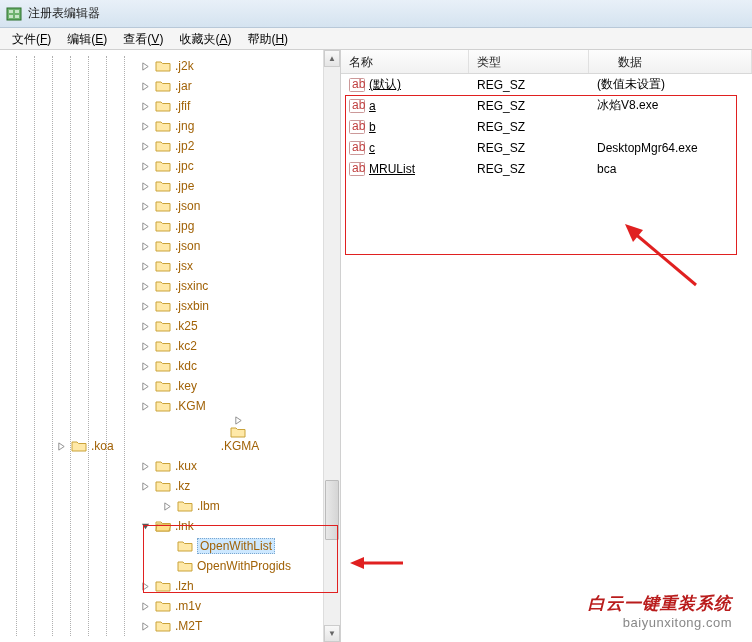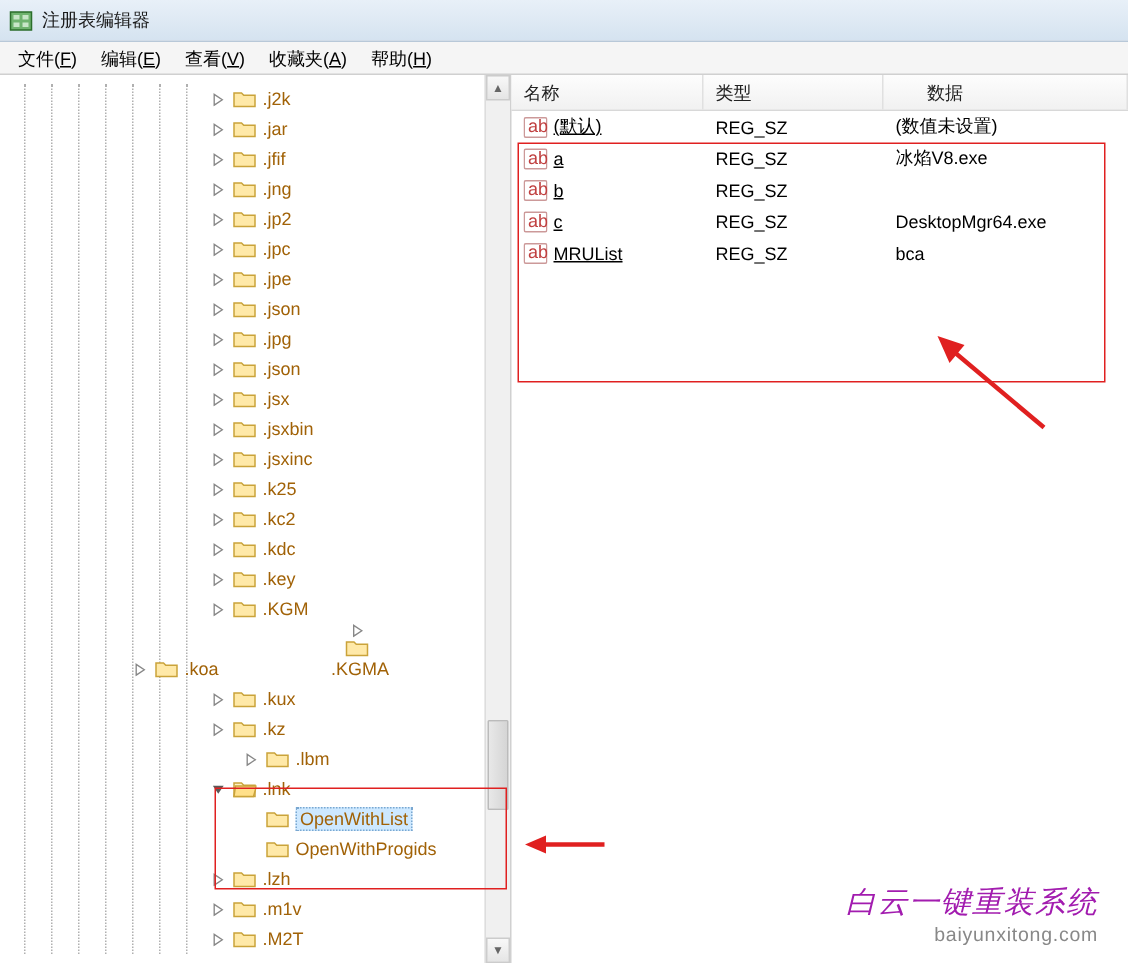--- a/index.html
+++ b/index.html
@@ -50,21 +50,21 @@
 .row .c-type { width: 120px; }
 .row .c-data { flex: 1; }
 .val-icon { width: 16px; height: 16px; flex-shrink:0; }
 
 
 .anno-box { position: absolute; border: 1.5px solid #e02020; pointer-events: none; }
 .anno-arrow { position: absolute; pointer-events: none; }
 
 
 .watermark { position: absolute; right: 20px; bottom: 12px; text-align: right; }
-.watermark .l1 { color: #a21caf; font-weight: normal; font-size: 20px; letter-spacing: 1px; font-style: italic; }
+.watermark .l1 { color: #b91c1c; font-weight: bold; font-size: 17px; letter-spacing: 1px; font-style: italic; }
 .watermark .l2 { color: #888; font-size: 13px; letter-spacing: 0.5px; }
 
 svg { display: block; }
 </style>
 </head>
 <body>
 
 <div class="titlebar">
   <span class="app-icon">
     <svg viewBox="0 0 16 16">
@@ -246,46 +246,46 @@
             <span class="toggle ">
               <svg width="9" height="9" viewBox="0 0 10 10">
                 <use href="#tri-closed"></use>
               </svg>
             </span>
             <span class="folder-icon">
               <svg width="16" height="14" viewBox="0 0 16 14">
                 <use href="#folder-closed"></use>
               </svg>
             </span>
+            <span class="label">.jsxinc</span>
+          </div>
+          <div class="node" style="padding-left: 140px;">
+            <span class="toggle ">
+              <svg width="9" height="9" viewBox="0 0 10 10">
+                <use href="#tri-closed"></use>
+              </svg>
+            </span>
+            <span class="folder-icon">
+              <svg width="16" height="14" viewBox="0 0 16 14">
+                <use href="#folder-closed"></use>
+              </svg>
+            </span>
             <span class="label">.jsxbin</span>
           </div>
           <div class="node" style="padding-left: 140px;">
             <span class="toggle ">
               <svg width="9" height="9" viewBox="0 0 10 10">
                 <use href="#tri-closed"></use>
               </svg>
             </span>
             <span class="folder-icon">
               <svg width="16" height="14" viewBox="0 0 16 14">
                 <use href="#folder-closed"></use>
               </svg>
             </span>
-            <span class="label">.jsxinc</span>
-          </div>
-          <div class="node" style="padding-left: 140px;">
-            <span class="toggle ">
-              <svg width="9" height="9" viewBox="0 0 10 10">
-                <use href="#tri-closed"></use>
-              </svg>
-            </span>
-            <span class="folder-icon">
-              <svg width="16" height="14" viewBox="0 0 16 14">
-                <use href="#folder-closed"></use>
-              </svg>
-            </span>
             <span class="label">.k25</span>
           </div>
           <div class="node" style="padding-left: 140px;">
             <span class="toggle ">
               <svg width="9" height="9" viewBox="0 0 10 10">
                 <use href="#tri-closed"></use>
               </svg>
             </span>
             <span class="folder-icon">
               <svg width="16" height="14" viewBox="0 0 16 14">
@@ -339,21 +339,21 @@
                 <use href="#tri-closed"></use>
               </svg>
             </span>
             <span class="folder-icon">
               <svg width="16" height="14" viewBox="0 0 16 14">
                 <use href="#folder-closed"></use>
               </svg>
             </span>
             <span class="label">.KGMA</span>
           </div>
-          <div class="node" style="padding-left: 88px;">
+          <div class="node" style="padding-left: 56px;">
             <span class="toggle ">
               <svg width="9" height="9" viewBox="0 0 10 10">
                 <use href="#tri-closed"></use>
               </svg>
             </span>
             <span class="folder-icon">
               <svg width="16" height="14" viewBox="0 0 16 14">
                 <use href="#folder-closed"></use>
               </svg>
             </span>

